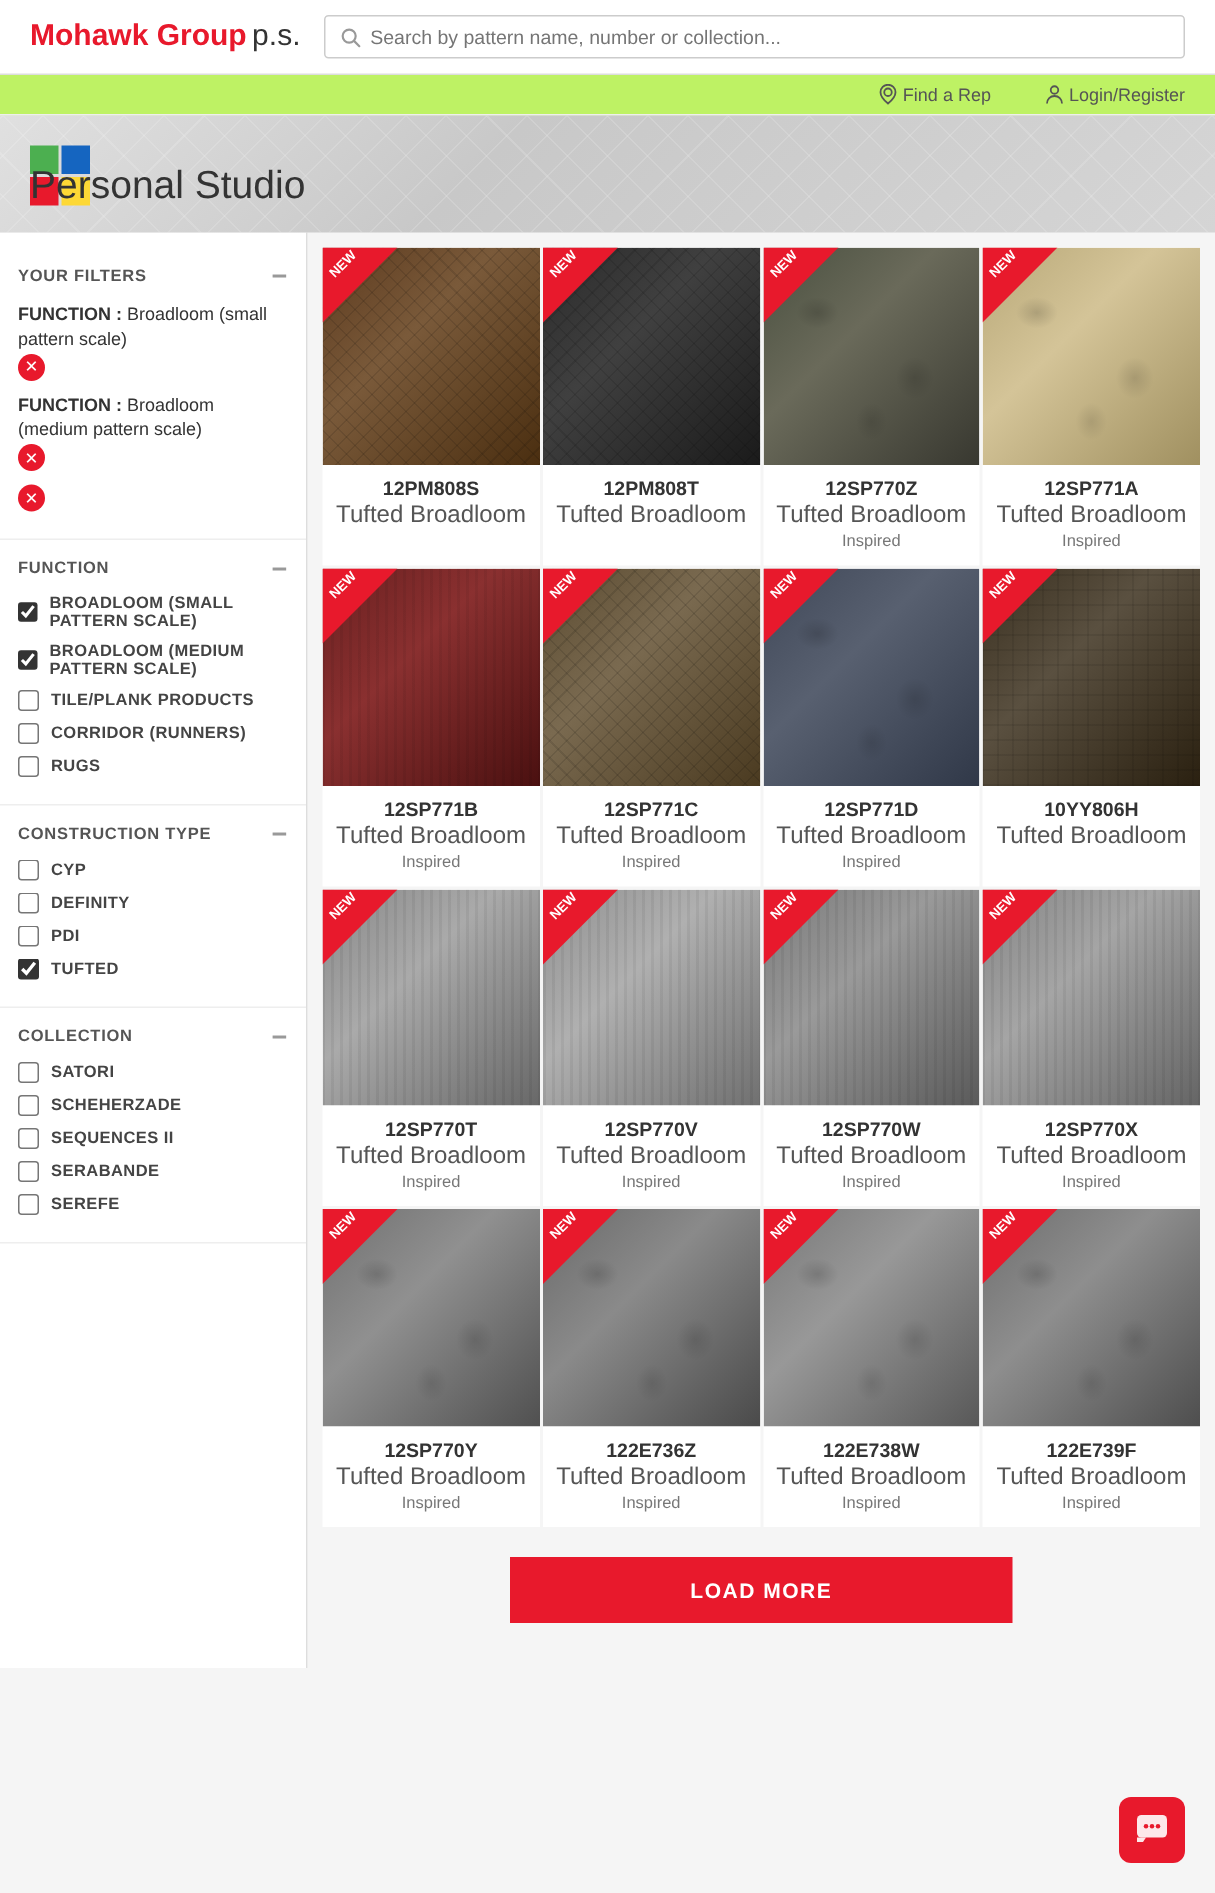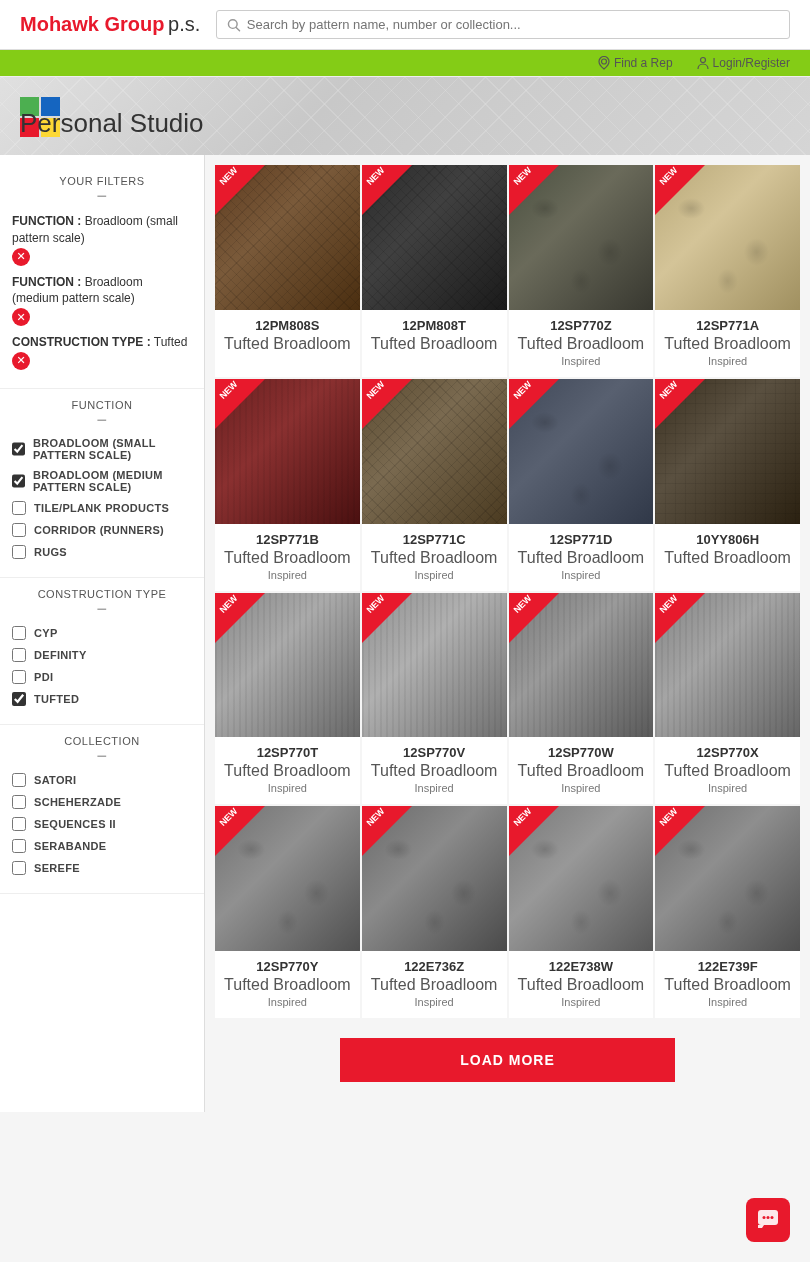--- a/index.html
+++ b/index.html
@@ -28,26 +28,26 @@
       border: none;
       outline: none;
       width: 100%;
       font-size: 13px;
       color: #999;
     }
     .search-icon-svg { margin-right: 6px; color: #999; }
 
     
     .top-nav {
-      background: #84cc16;
+      background: #bef264;
       display: flex;
       justify-content: flex-end;
       align-items: center;
       padding: 6px 20px;
-      gap: 24px;
+      gap: 36px;
       border-bottom: 1px solid #eee;
     }
     .top-nav-item { font-size: 12px; color: #555; cursor: pointer; display: flex; align-items: center; gap: 4px; }
 
     
     .hero {
       background: linear-gradient(135deg, #e0e0e0 0%, #c8c8c8 40%, #d5d5d5 100%);
       padding: 30px 20px;
       position: relative;
       height: 78px;
@@ -99,27 +99,26 @@
       border-right: 1px solid #ddd;
       padding: 10px 0;
     }
 
     .filter-section { border-bottom: 1px solid #eee; padding: 10px 12px; }
     .filter-header {
       display: flex;
       justify-content: space-between;
       align-items: center;
       font-size: 11px;
-      font-weight: normal;
+      font-weight: bold;
       color: #555;
       text-transform: uppercase;
       letter-spacing: 0.5px;
       margin-bottom: 8px;
       cursor: pointer;
-      flex-direction: column;
     }
     .filter-minus { font-size: 18px; color: #999; line-height: 1; }
 
     
     .active-filter-item {
       display: flex;
       align-items: flex-start;
       justify-content: space-between;
       margin-bottom: 8px;
       font-size: 12px;
@@ -349,21 +348,20 @@
       </div>
       <div class="active-filter-item">
         <span class="active-filter-label"><strong>FUNCTION :</strong> Broadloom (small pattern scale)</span>
         <div class="remove-filter-btn">✕</div>
       </div>
       <div class="active-filter-item">
         <span class="active-filter-label"><strong>FUNCTION :</strong> Broadloom (medium pattern scale)</span>
         <div class="remove-filter-btn">✕</div>
       </div>
       <div class="active-filter-item">
-        <span class="active-filter-label"><strong>CONSTRUCTION TYPE :</strong> Tufted</span>
         <div class="remove-filter-btn">✕</div>
       </div>
     </div>
 
     <div class="filter-section">
       <div class="filter-header">
         <span>FUNCTION</span>
         <span class="filter-minus">−</span>
       </div>
       <label class="checkbox-item">

